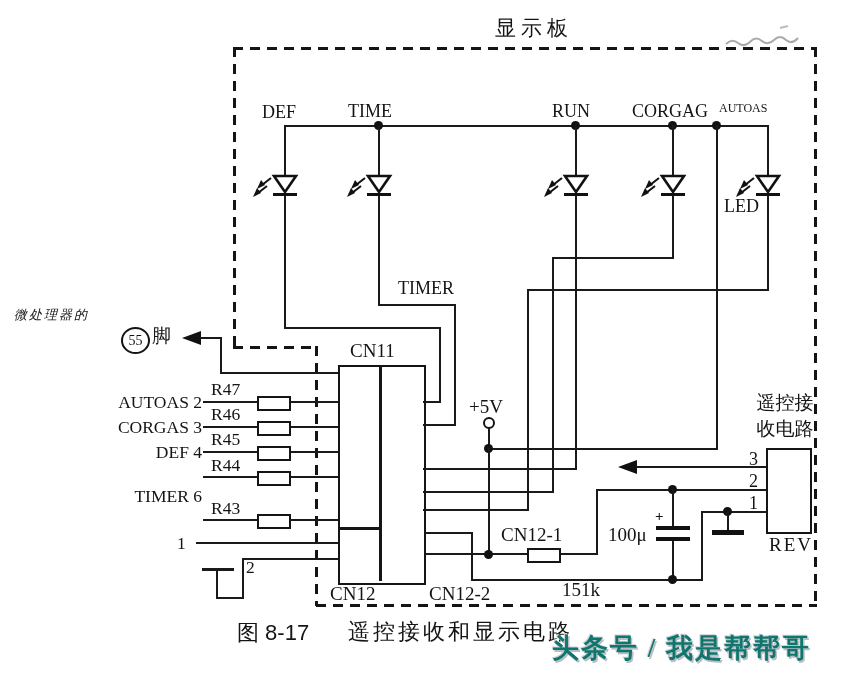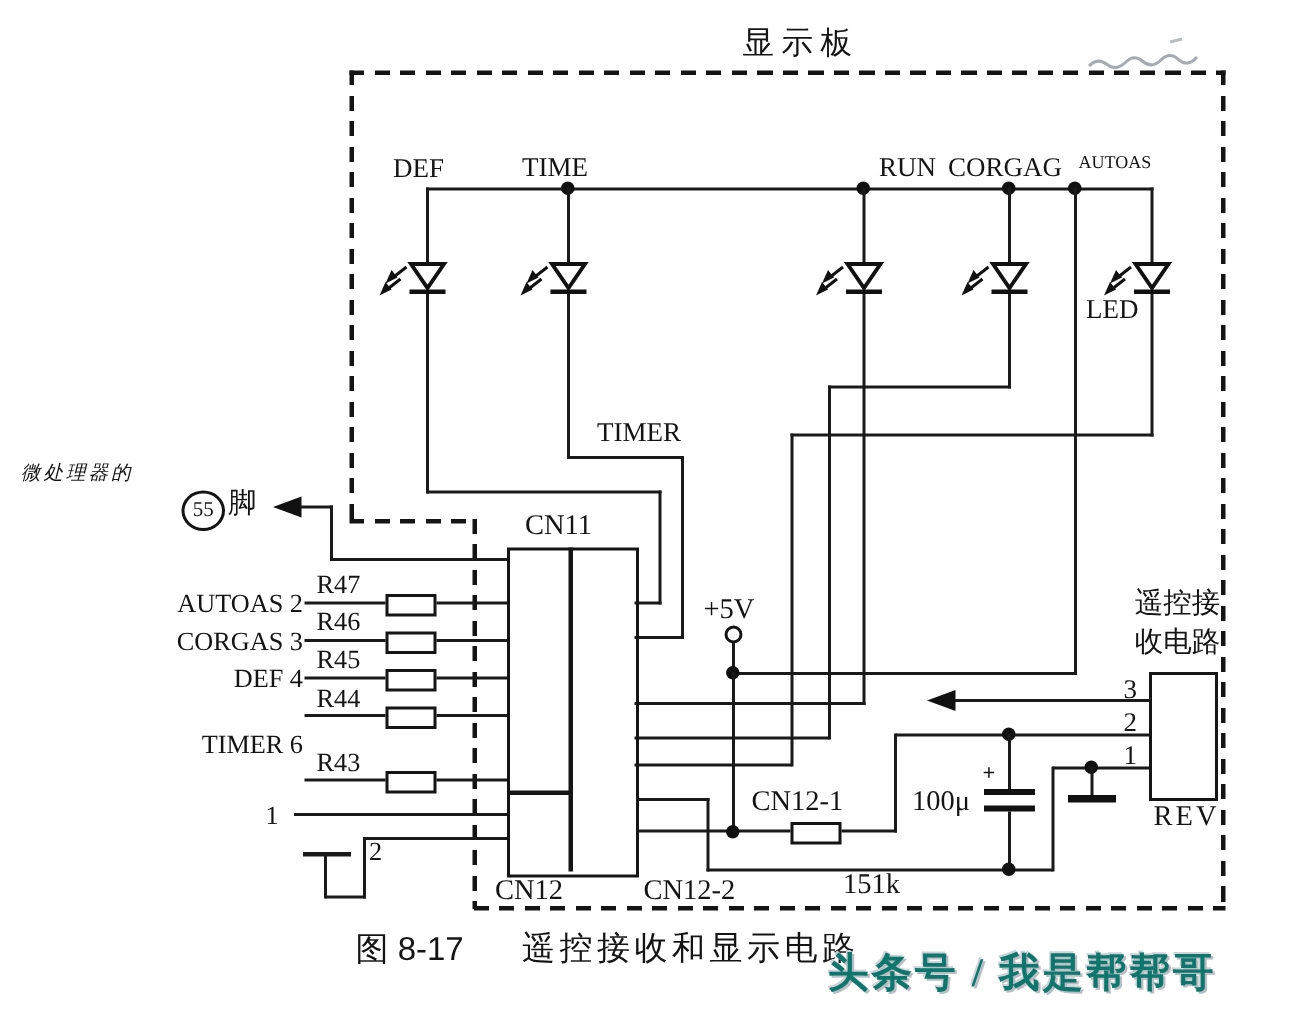--- a/index.html
+++ b/index.html
@@ -37,21 +37,21 @@
 
   <div class="dh" style="left:233px;top:47px;width:584px;"></div>
   <div class="dv" style="left:814px;top:47px;height:560px;"></div>
   <div class="dh" style="left:316px;top:604px;width:501px;"></div>
   <div class="dv" style="left:233px;top:47px;height:302px;"></div>
   <div class="dh" style="left:233px;top:346px;width:84px;"></div>
   <div class="dv" style="left:315px;top:346px;height:260px;"></div>
 
   <div class="lbl" style="left:262px;top:103px;font-size:18px;">DEF</div>
   <div class="lbl" style="left:348px;top:102px;font-size:18px;">TIME</div>
-  <div class="lbl" style="left:552px;top:102px;font-size:18px;margin-left:34px;">RUN</div>
+  <div class="lbl" style="left:552px;top:102px;font-size:18px;">RUN</div>
   <div class="lbl" style="left:632px;top:102px;font-size:18px;">CORGAG</div>
   <div class="lbl" style="left:719px;top:102px;font-size:12px;">AUTOAS</div>
   <div class="lbl" style="left:724px;top:197px;font-size:18px;">LED</div>
   <div class="lbl" style="left:398px;top:279px;font-size:18px;">TIMER</div>
 
   <div class="h" style="left:284px;top:125px;width:485px;"></div>
   <div class="dot" style="left:374px;top:121px;"></div>
   <div class="dot" style="left:571px;top:121px;"></div>
   <div class="dot" style="left:668px;top:121px;"></div>
   <div class="dot" style="left:712px;top:121px;"></div>

